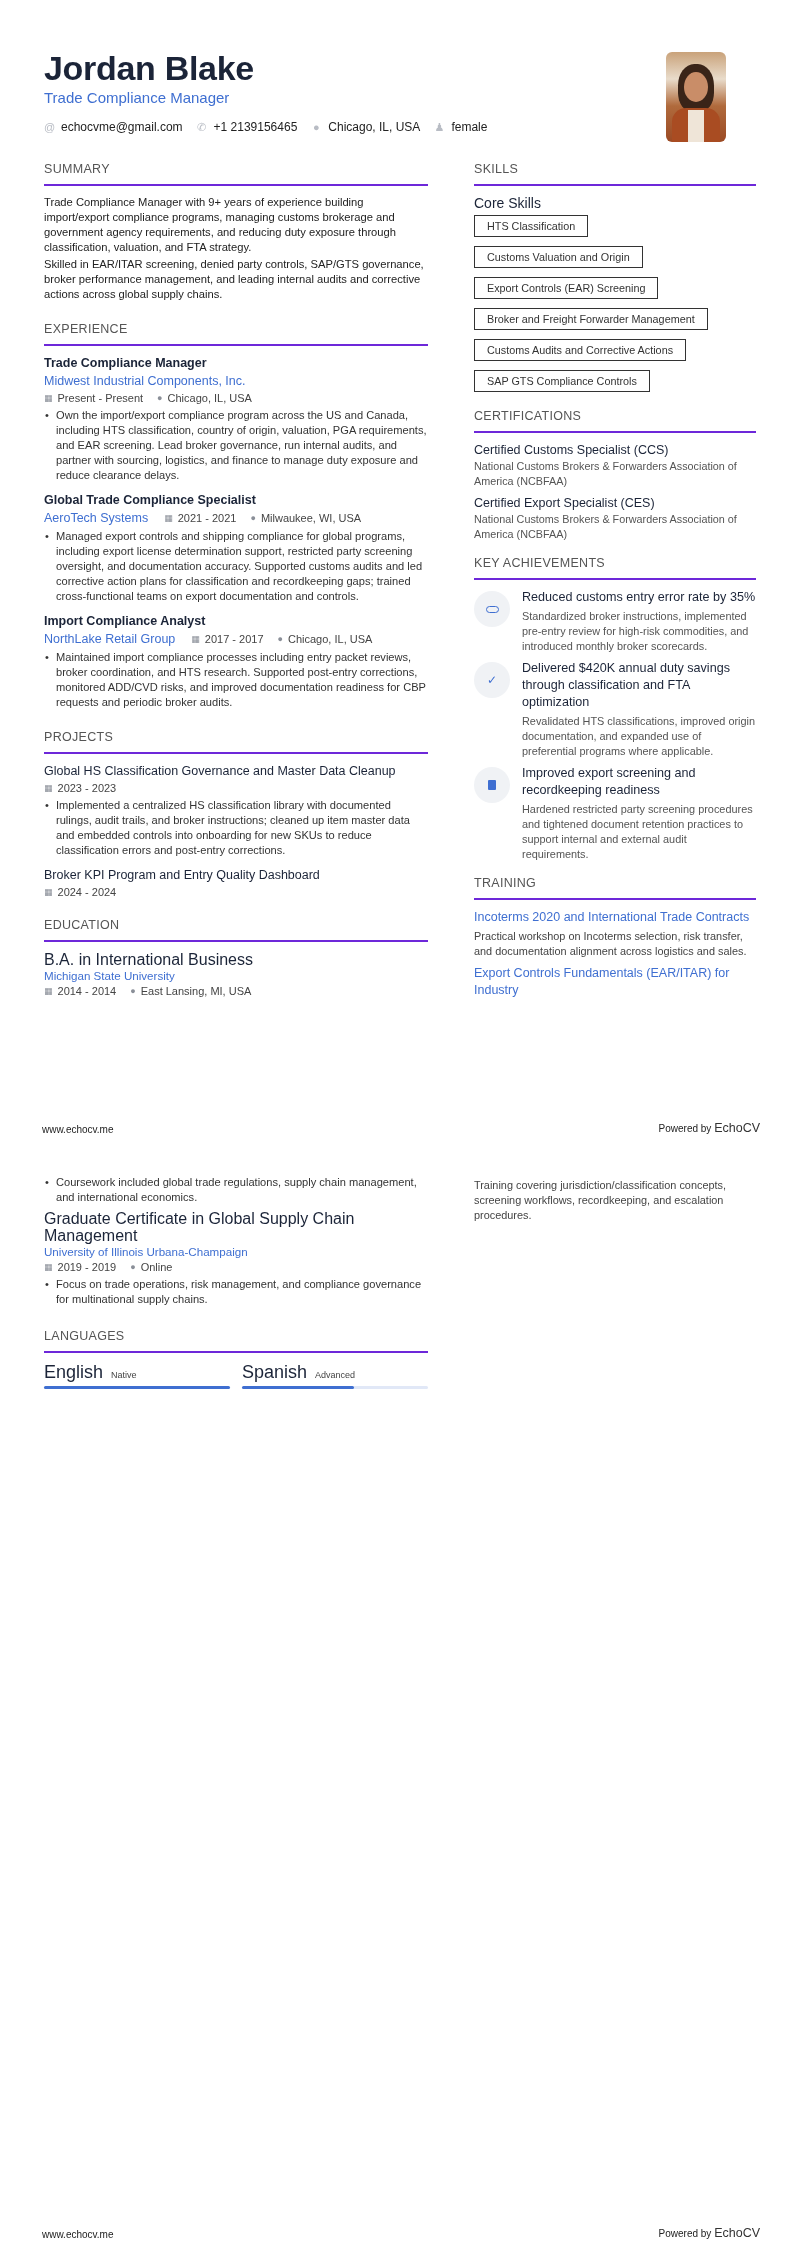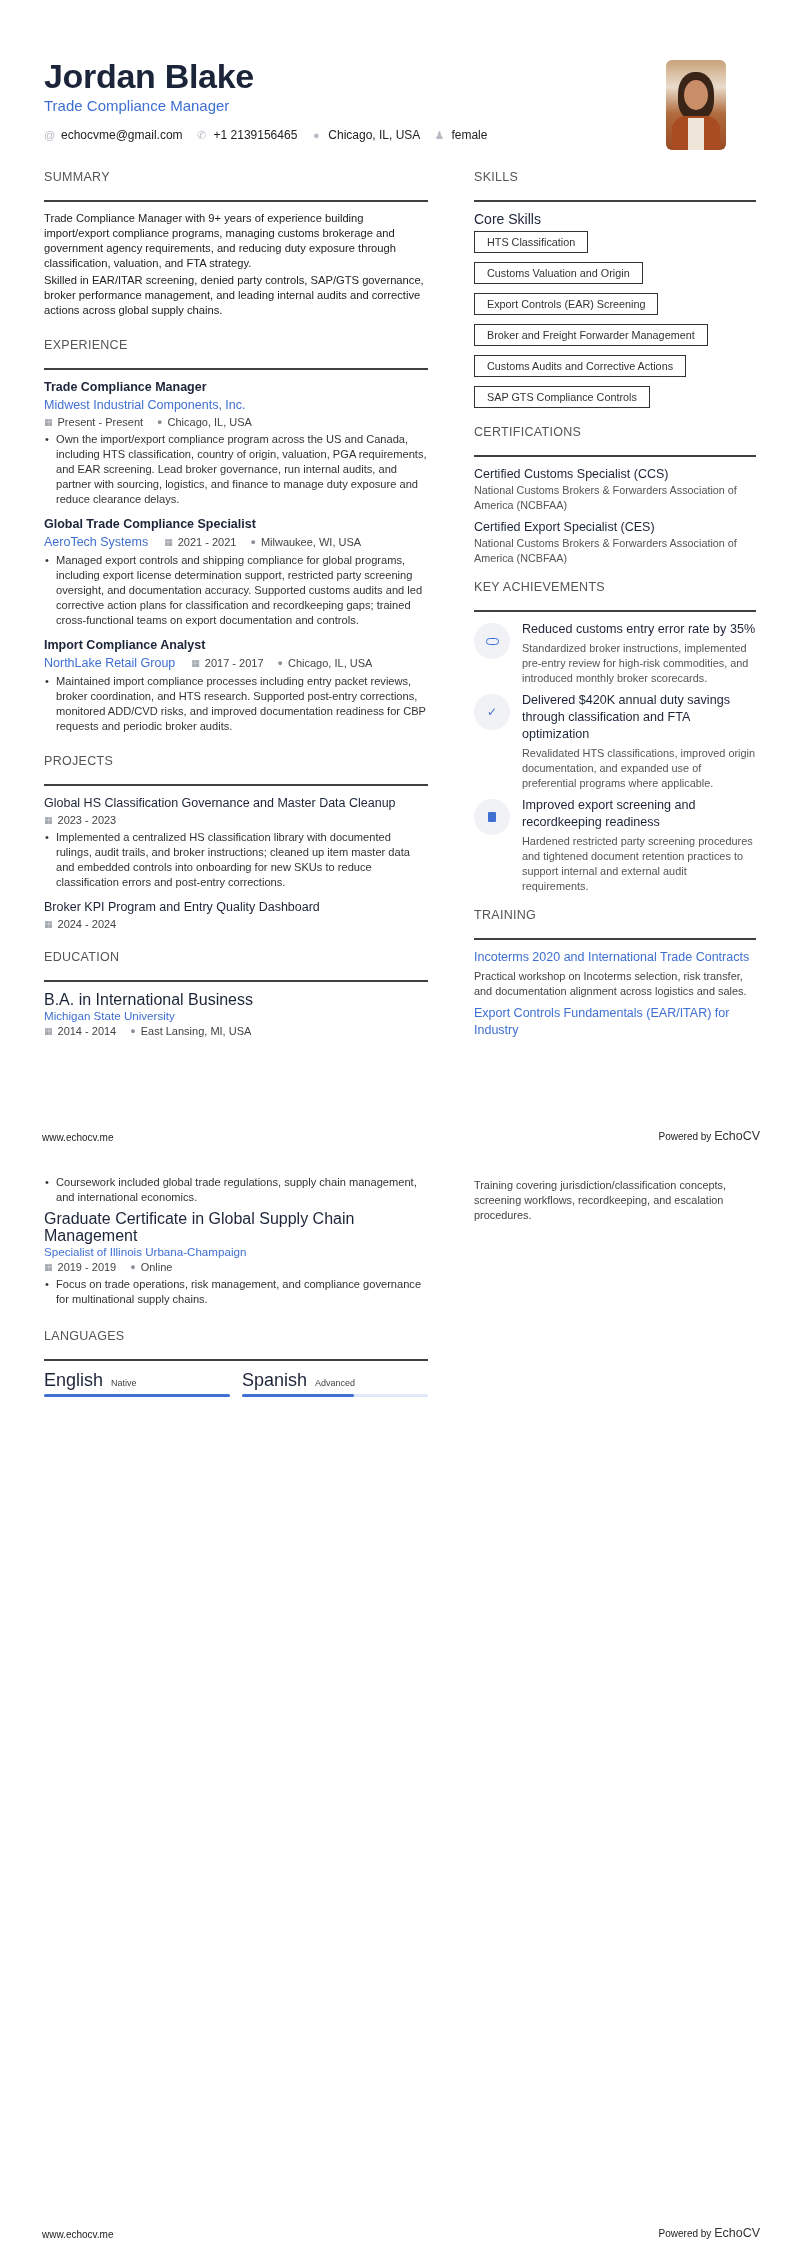--- a/index.html
+++ b/index.html
@@ -1,38 +1,38 @@
 <!DOCTYPE html>
 <html><head>
 <meta charset="utf-8">
 <style>
   * { box-sizing: border-box; margin: 0; padding: 0; }
   html, body { width: 794px; background: #ffffff; }
   body { font-family: "Liberation Sans", "DejaVu Sans", sans-serif; color: #1f2937; position: relative; height: 2246px; }
   .page { position: absolute; left: 0; width: 794px; }
-  .page1 { top: 16px; height: 1123px; }
+  .page1 { top: 8px; height: 1123px; }
   .page2 { top: 1123px; height: 1123px; }
 
   .header { position: absolute; left: 44px; top: 40px; width: 620px; }
   .name { font-size: 34px; font-weight: 700; color: #1b2438; letter-spacing: -0.3px; line-height: 40px; }
   .title { font-size: 15px; color: #3f6fd1; margin-top: 1px; }
   .contacts { display: flex; align-items: center; margin-top: 14px; font-size: 12px; color: #222; }
   .contact { display: flex; align-items: center; margin-right: 14px; }
   .contact .ic { color: #b8bcc4; font-size: 11px; margin-right: 7px; width: 10px; text-align: center; }
   .photo { position: absolute; left: 666px; top: 44px; width: 60px; height: 90px; border-radius: 6px; overflow: hidden;
            background: linear-gradient(180deg, #c9a27a 0%, #e9dccb 30%, #b06a3c 60%, #9b4a24 100%); }
   .photo .face { position: absolute; left: 18px; top: 20px; width: 24px; height: 30px; border-radius: 50%; background: #c98d68; }
   .photo .hair { position: absolute; left: 12px; top: 12px; width: 36px; height: 48px; border-radius: 45% 45% 40% 40%; background: #3a2418; }
   .photo .body { position: absolute; left: 6px; top: 56px; width: 48px; height: 40px; border-radius: 14px 14px 0 0; background: #a94c22; }
   .photo .shirt { position: absolute; left: 22px; top: 58px; width: 16px; height: 32px; background: #efe5d8; }
 
   .col-left { position: absolute; left: 44px; width: 384px; }
   .col-right { position: absolute; left: 474px; width: 282px; }
 
-  .sec-h { font-size: 12.5px; color: #555; letter-spacing: 0.3px; padding-bottom: 16px; border-bottom: 2px solid #404040; margin-bottom: 9px; }
+  .sec-h { font-size: 12.5px; color: #555; letter-spacing: 0.3px; padding-bottom: 8px; border-bottom: 2px solid #6d28d9; margin-bottom: 9px; }
   .para { font-size: 11.2px; line-height: 15px; color: #222; }
 
   .job { margin-bottom: 9px; }
   .job-title { font-size: 12.5px; font-weight: 700; color: #1b2438; line-height: 17px; }
   .company { font-size: 12.5px; color: #3f6fd1; line-height: 18px; }
   .meta { font-size: 11px; color: #444; display: flex; align-items: center; line-height: 16px; }
   .meta .m { display: inline-flex; align-items: center; margin-right: 14px; }
   .meta .m .ic { color: #8a8f98; font-size: 9px; margin-right: 5px; }
   .row { display: flex; align-items: center; }
   .row .company { margin-right: 16px; }
@@ -286,21 +286,21 @@
   </div>
 </div>
 
 <div class="page page2">
   <div class="col-left" style="top:50px;">
     <ul class="bl">
         <li>Coursework included global trade regulations, supply chain management, and international economics.</li>
       </ul>
     <div style="margin-top:5px;">
       <div class="edu-title">Graduate Certificate in Global Supply Chain Management</div>
-      <div class="edu-school">Specialist of Illinois Urbana-Champaign</div>
+      <div class="edu-school">University of Illinois Urbana-Champaign</div>
       <div class="meta">
         <span class="m">
             <span class="ic">▦</span>
             <span>2019 - 2019</span>
           </span>
         <span class="m">
             <span class="ic">●</span>
             <span>Online</span>
           </span>
       </div>

